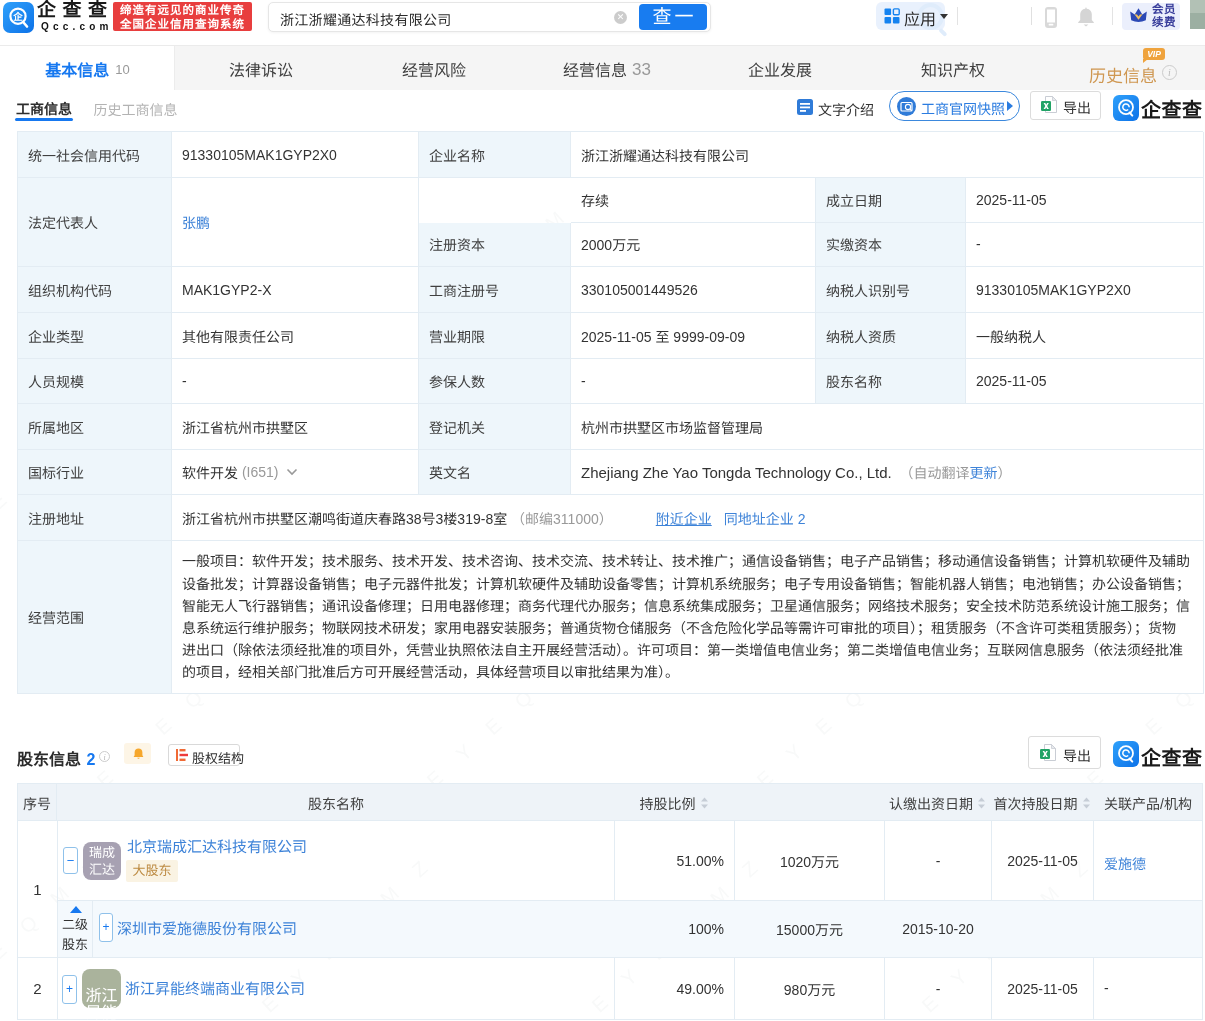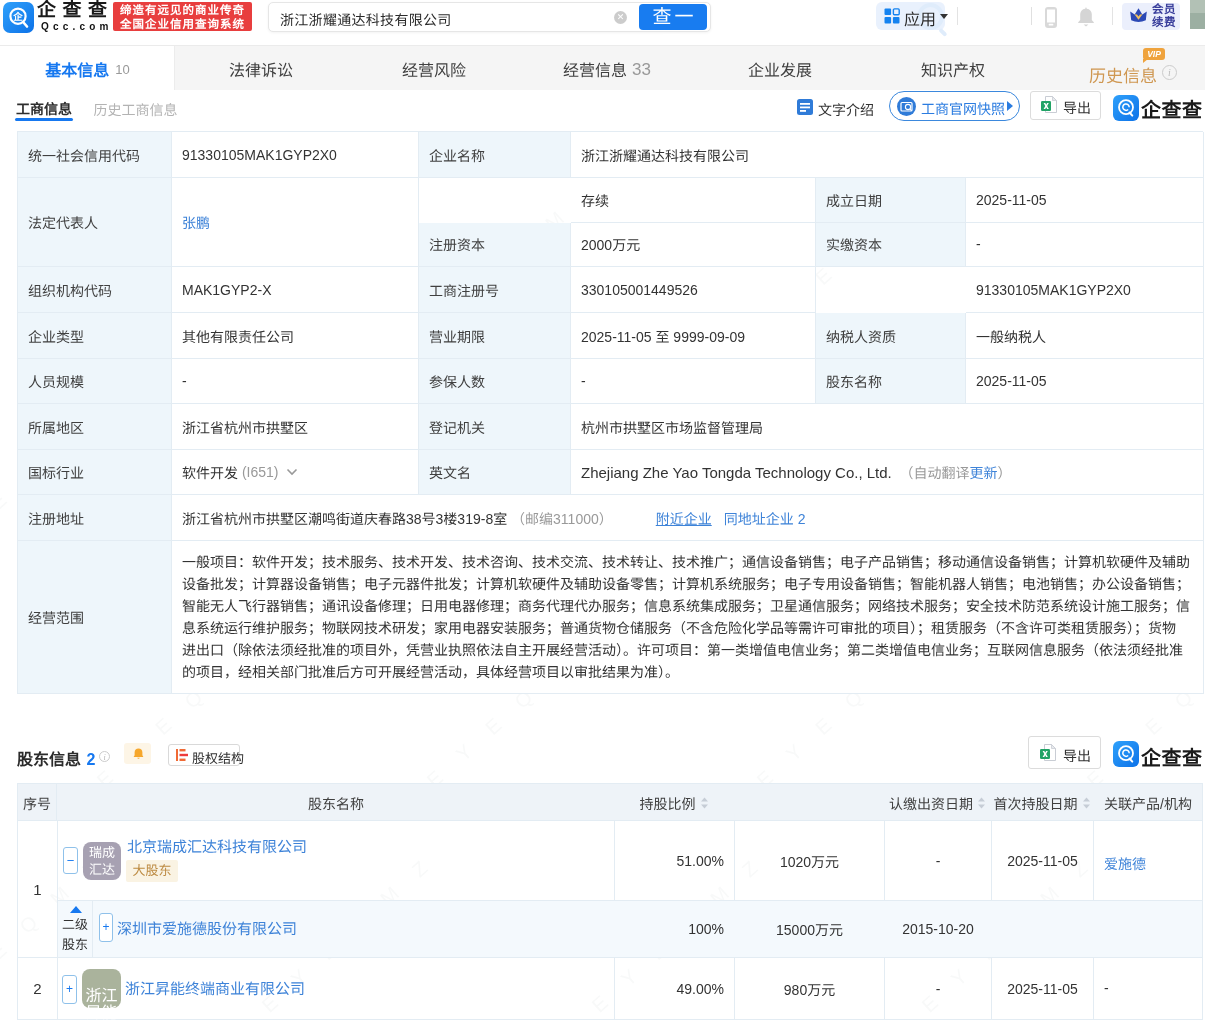--- a/index.html
+++ b/index.html
@@ -190,20 +190,21 @@
 <div class="lb" style="grid-area:2/5">成立日期</div>
 <div style="grid-area:2/6">2025-11-05</div>
 <div class="lb" style="grid-area:3/3">注册资本</div>
 <div style="grid-area:3/4">2000万元</div>
 <div class="lb" style="grid-area:3/5">实缴资本</div>
 <div style="grid-area:3/6">-</div>
 <div class="lb" style="grid-area:4/1">组织机构代码</div>
 <div style="grid-area:4/2">MAK1GYP2-X</div>
 <div class="lb" style="grid-area:4/3">工商注册号</div>
 <div style="grid-area:4/4">330105001449526</div>
+<div class="lb" style="grid-area:4/5">纳税人识别号</div>
 <div style="grid-area:4/6">91330105MAK1GYP2X0</div>
 <div class="lb" style="grid-area:5/1">企业类型</div>
 <div style="grid-area:5/2">其他有限责任公司</div>
 <div class="lb" style="grid-area:5/3">营业期限</div>
 <div style="grid-area:5/4">2025-11-05 至 9999-09-09</div>
 <div class="lb" style="grid-area:5/5">纳税人资质</div>
 <div style="grid-area:5/6">一般纳税人</div>
 <div class="lb" style="grid-area:6/1">人员规模</div>
 <div style="grid-area:6/2">-</div>
 <div class="lb" style="grid-area:6/3">参保人数</div>
@@ -218,21 +219,21 @@
 <div style="grid-area:8/2">软件开发&nbsp;<span style="color:#999;">(I651)</span>&nbsp;<svg width="12" height="8" viewBox="0 0 12 8" style="margin-left:4px;">
         <path d="M1.5 1.5 L6 6 L10.5 1.5" stroke="#999" stroke-width="1.6" fill="none"></path>
       </svg></div>
 <div class="lb" style="grid-area:8/3">英文名</div>
 <div style="grid-area:8/4/9/7"><span style="font-size:15px;">Zhejiang Zhe Yao Tongda Technology Co., Ltd.</span>&nbsp;&nbsp;<span style="color:#999;">（自动翻译<a class="lnk">更新</a>）</span></div>
 <div class="lb" style="grid-area:9/1">注册地址</div>
 <div style="grid-area:9/2/10/7">浙江省杭州市拱墅区潮鸣街道庆春路38号3楼319-8室&nbsp;<span style="color:#999;">（邮编311000）</span><a class="lnk" style="margin-left:18px; text-decoration:underline;padding-left:25px;">附近企业</a><a class="lnk" style="margin-left:12px;">同地址企业 2</a></div>
 <div class="lb" style="grid-area:10/1">经营范围</div>
 <div style="grid-area:10/2/11/7; padding:10px 12px 10px 10px; align-items:flex-start; overflow:visible;">
       <div style="line-height:22px;">
-        <div style="white-space:nowrap;">一般项目：软件开发；技术服务、技术开发、技术咨询、技术交流、技术转让、技术推广；通信设备销售；电子产品销售；移动通信设备销售；计算机软硬件及辅助</div>
+        <div style="white-space:nowrap;font-family:Liberation Mono, monospace;">一般项目：软件开发；技术服务、技术开发、技术咨询、技术交流、技术转让、技术推广；通信设备销售；电子产品销售；移动通信设备销售；计算机软硬件及辅助</div>
         <div style="white-space:nowrap;">设备批发；计算器设备销售；电子元器件批发；计算机软硬件及辅助设备零售；计算机系统服务；电子专用设备销售；智能机器人销售；电池销售；办公设备销售；</div>
         <div style="white-space:nowrap;">智能无人飞行器销售；通讯设备修理；日用电器修理；商务代理代办服务；信息系统集成服务；卫星通信服务；网络技术服务；安全技术防范系统设计施工服务；信</div>
         <div style="white-space:nowrap;">息系统运行维护服务；物联网技术研发；家用电器安装服务；普通货物仓储服务（不含危险化学品等需许可审批的项目）；租赁服务（不含许可类租赁服务）；货物</div>
         <div style="white-space:nowrap;">进出口（除依法须经批准的项目外，凭营业执照依法自主开展经营活动）。许可项目：第一类增值电信业务；第二类增值电信业务；互联网信息服务（依法须经批准</div>
         <div style="white-space:nowrap;">的项目，经相关部门批准后方可开展经营活动，具体经营项目以审批结果为准）。</div>
       </div>
     </div>
 </div>
 
 <div class="abs" style="left:17px; top:746px; font-size:16px; font-weight:700; color:#2b2b2b; z-index:2;">股东信息 <span style="color:#1678f0; margin-left:1px;">2</span></div>

